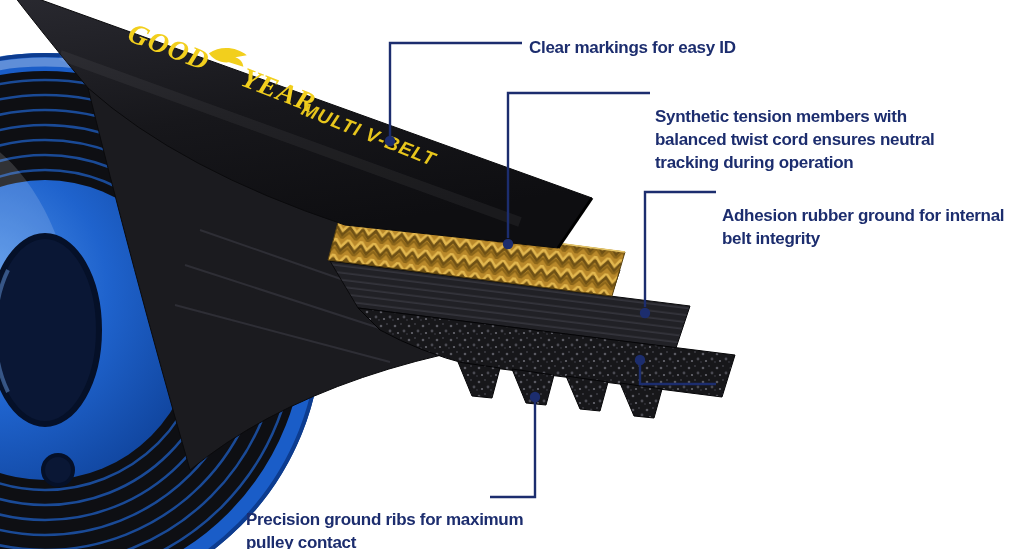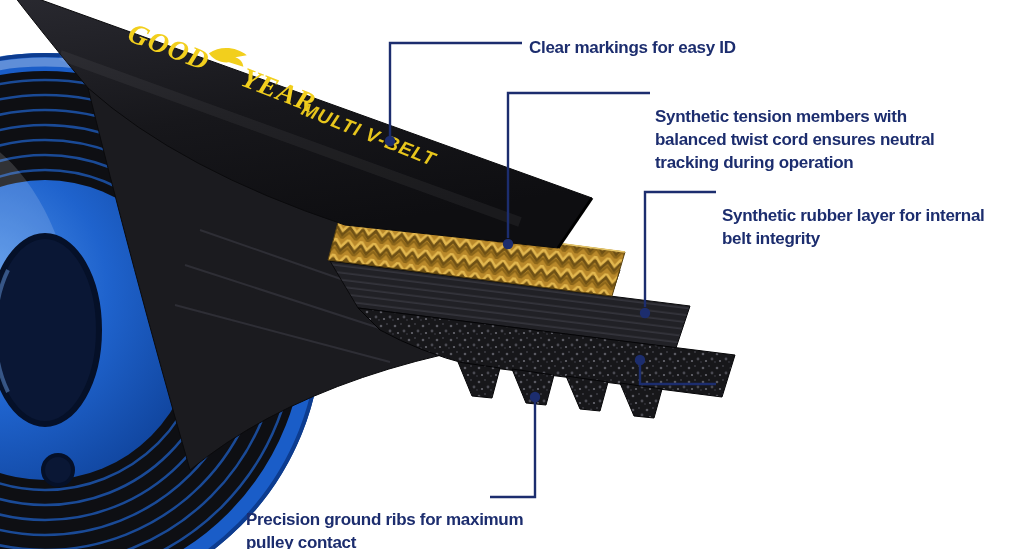--- a/index.html
+++ b/index.html
@@ -143,21 +143,21 @@
     <span>Clear markings for easy ID</span>
   </div>
 
   <div class="callout" style="left:655px;top:82px;">
     <span>Synthetic tension members with
 balanced twist cord ensures neutral
 tracking during operation</span>
   </div>
 
   <div class="callout" style="left:722px;top:181px;">
-    <span>Synthetic rubber layer for internal
+    <span>Adhesion rubber ground for internal
 belt integrity</span>
   </div>
 
 
   <div class="callout" style="left:246px;top:485px;">
     <span>Precision ground ribs for maximum
 pulley contact</span>
   </div>
 
 </div>

